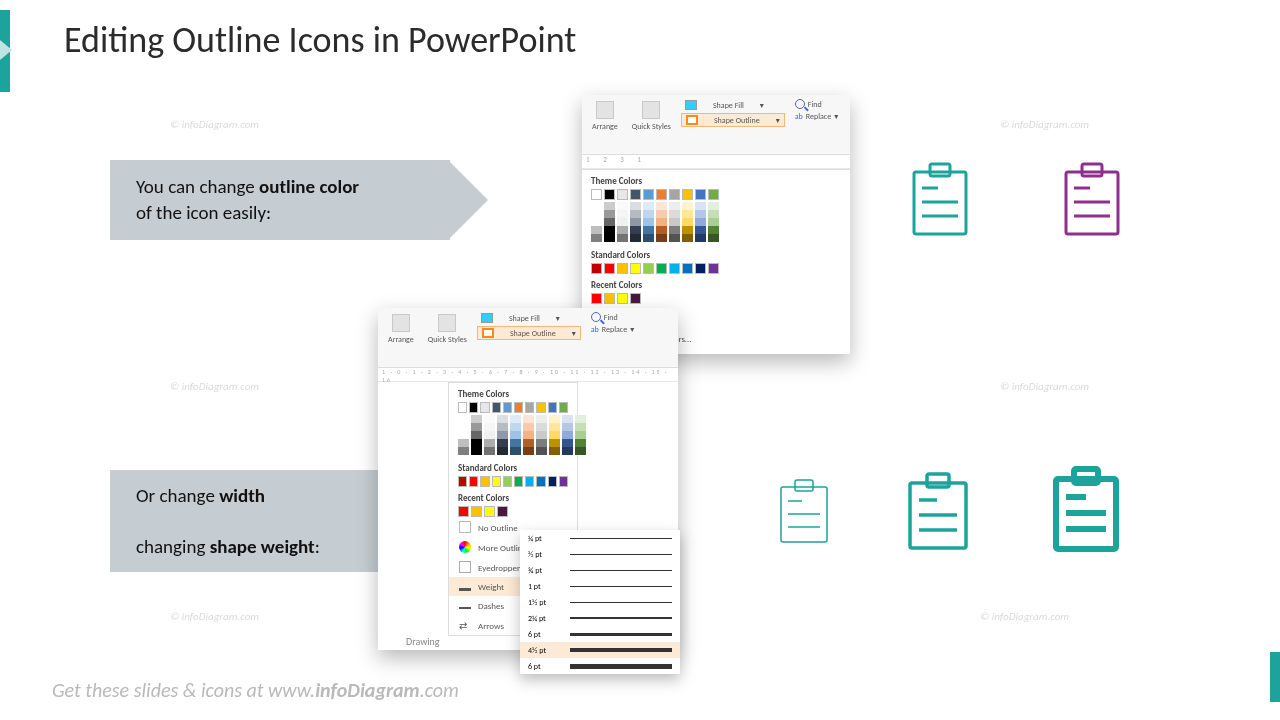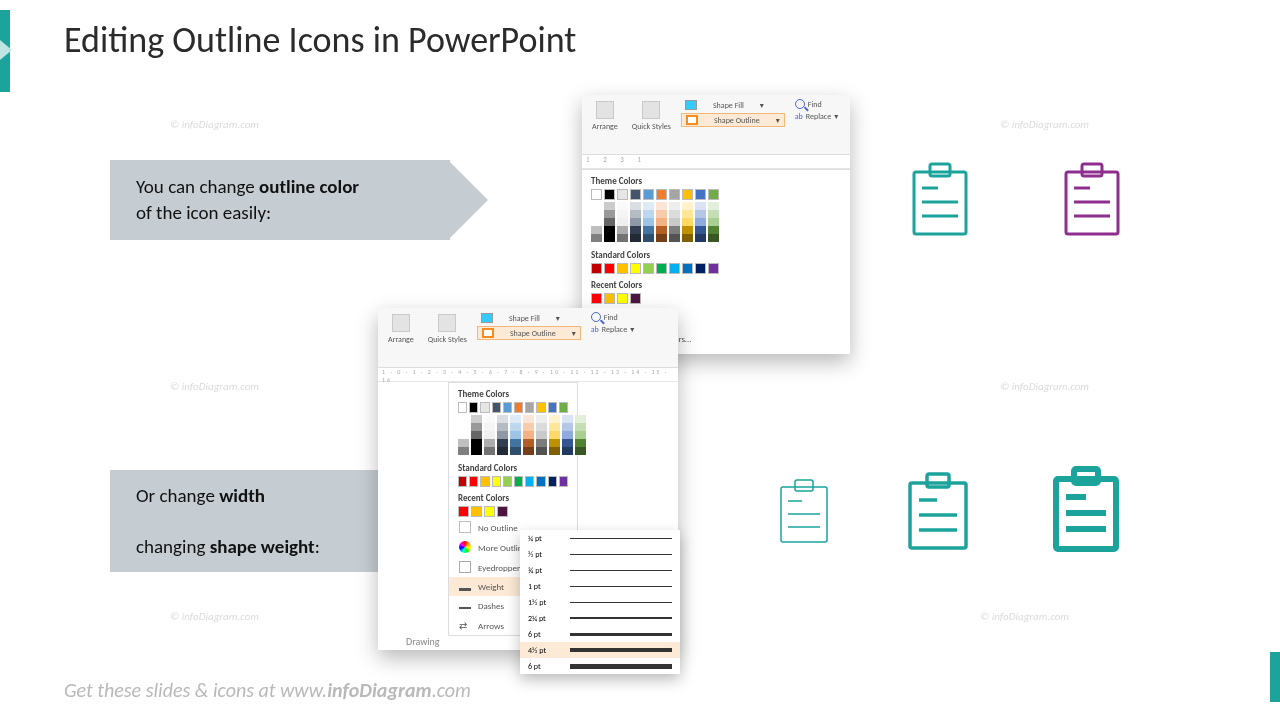--- a/index.html
+++ b/index.html
@@ -94,21 +94,21 @@
 
 .p2{ left: 378px; top: 308px; width: 300px; height: 342px;}
 .wt-fly{ position:absolute; left:520px; top:530px; width:160px; background:#fff; box-shadow:0 6px 14px rgba(0,0,0,.25); font-size:8px;}
 .wt-row{ display:flex; align-items:center; gap:8px; padding:3px 8px;}
 .wt-row.hot{ background:#fdead6;}
 .wt-line{ flex:1; height:0; border-top:1px solid #333;}
 
 .clip{ position:absolute; }
 .clip svg{ display:block;}
 .footer{
-  position:absolute; left:64px; bottom:18px;
+  position:absolute; left:52px; bottom:18px;
   font-size:20px; font-style:italic; color:#b9b9b9;
 }
 .footer .bold{ font-weight:700; font-style:italic;}
 
 .wm{ position:absolute; font-size:11px; color:rgba(150,150,150,.35); font-style:italic;}
 </style>
 </head>
 <body>
 
 <div class="accent-left"></div>

